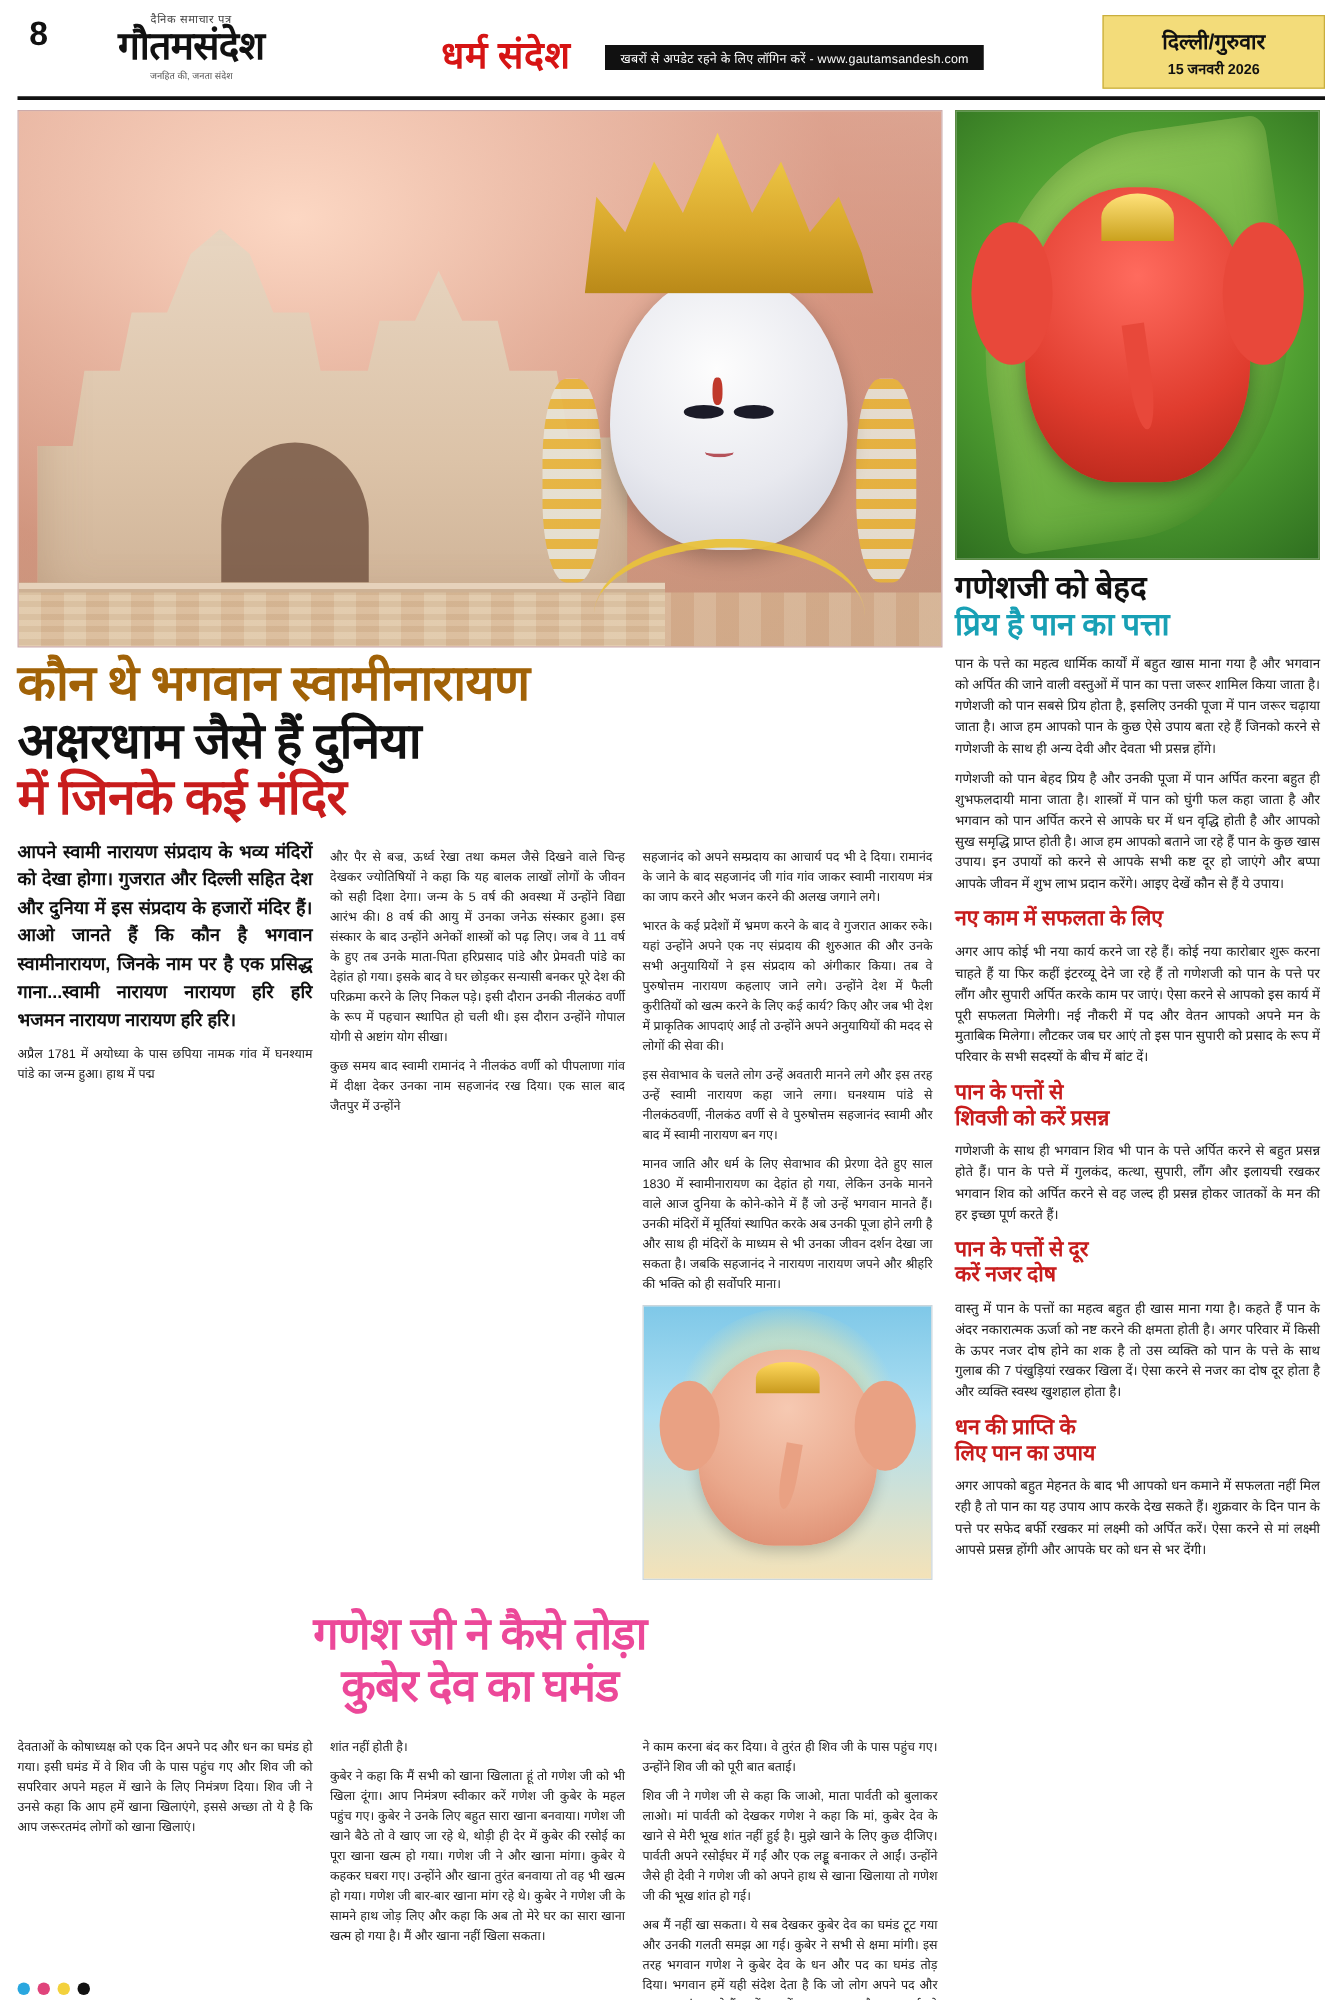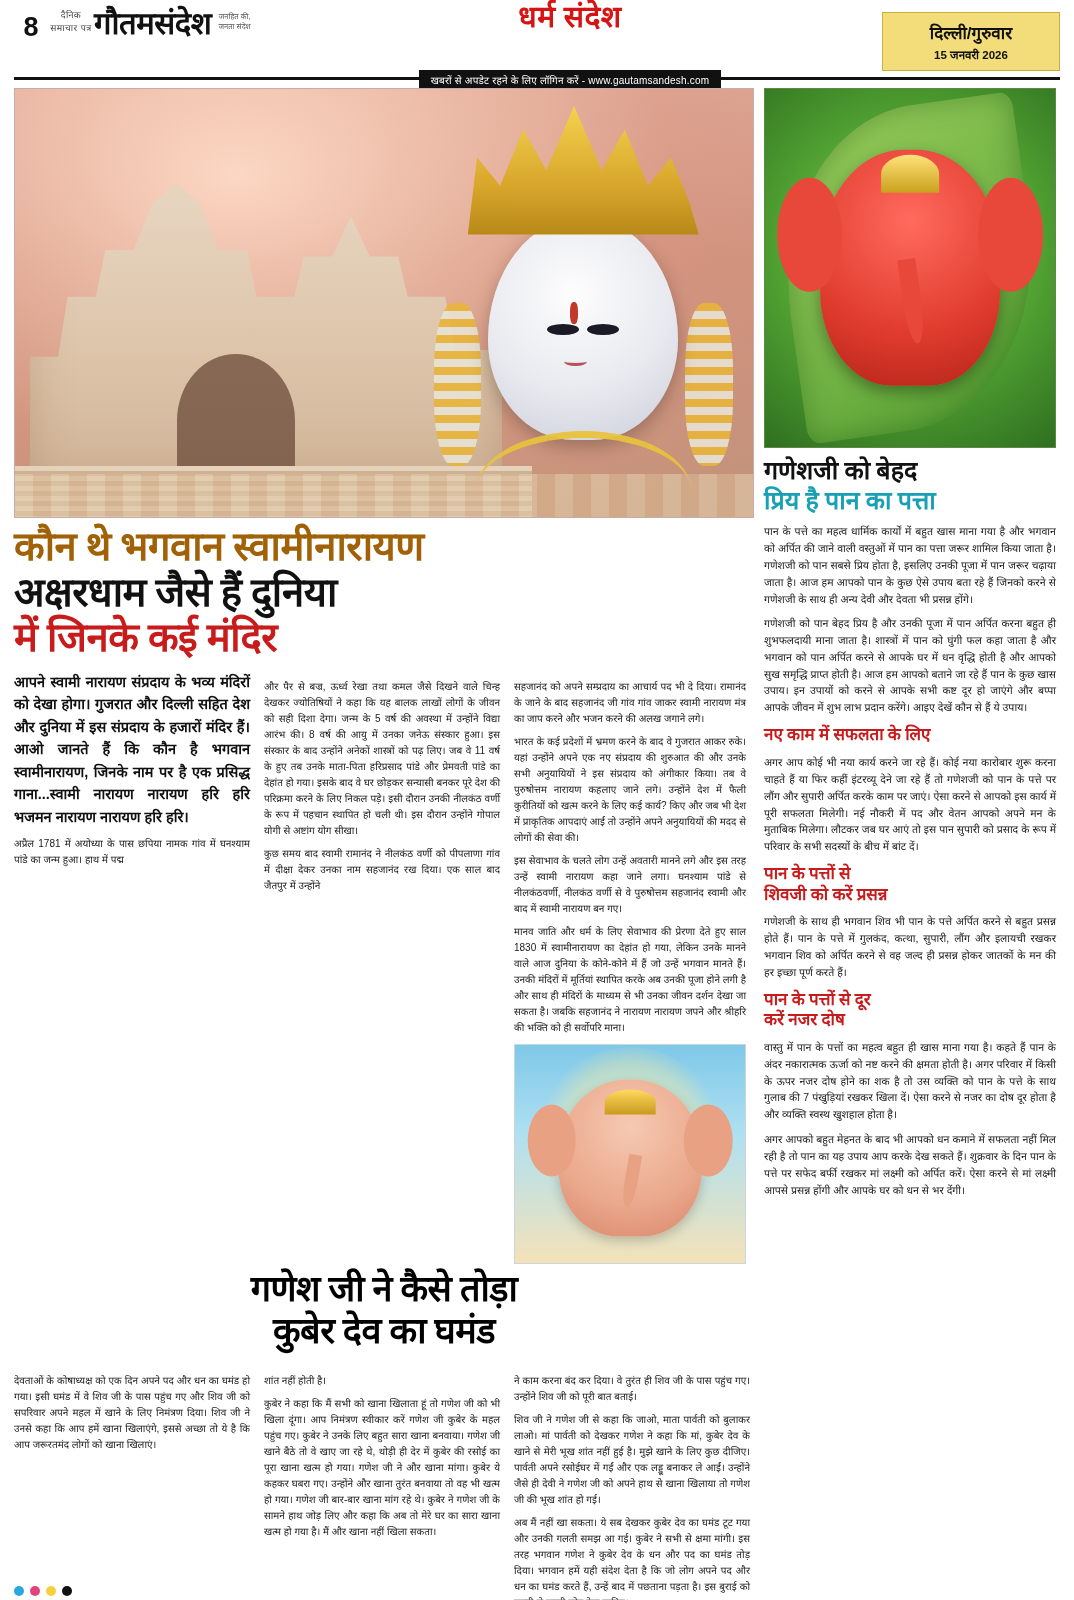--- a/index.html
+++ b/index.html
@@ -16,29 +16,29 @@
 
   
   .masthead {
     display:flex; align-items:stretch; height:72px;
     border-bottom:3px solid #111; position:relative;
   }
   .page-num {
     width:34px; display:flex; align-items:flex-start; justify-content:center;
     font-size:27px; font-weight:bold; padding-top:4px; color:#111;
   }
-  .logo-block { width:210px; display:flex; flex-direction:row; justify-content:center; }
+  .logo-block { width:210px; display:flex; flex-direction:column; }
   .logo-top { font-size:9px; text-align:center; color:#444; letter-spacing:.5px; }
   .logo-main {
     font-family:"Liberation Serif", serif;
     font-size:31px; font-weight:bold; text-align:center; line-height:1;
     color:#111; letter-spacing:-0.5px;
   }
   .logo-sub { font-size:7.5px; text-align:center; color:#555; margin-top:3px; }
-  .center-head { flex:1; display:flex; flex-direction:column; align-items:center; justify-content:center;gap:28px; }
+  .center-head { flex:1; display:flex; align-items:center; justify-content:center;gap:28px; }
   .center-title {
     color:#d61414; font-size:30px; font-weight:bold;
     font-family:"Liberation Serif", serif; letter-spacing:.5px;
   }
   .center-strip {
     margin-top:6px; background:#111; color:#fff; font-size:10px;
     padding:3px 12px; letter-spacing:.2px; white-space:nowrap;
   }
   .dateline {
     width:178px; background:#f3dc7a; border:1px solid #c9ae3e;
@@ -182,23 +182,23 @@
     background:linear-gradient(180deg,#ffd95e,#c99a1e); border-radius:50% 50% 0 0;
   }
   .ganesh-halo {
     position:absolute; left:50%; top:40%; transform:translate(-50%,-50%);
     width:78%; height:78%; border-radius:50%;
     background:radial-gradient(circle, rgba(255,255,200,.85) 0%, rgba(255,235,150,.35) 55%, rgba(255,255,255,0) 72%);
   }
 
   
   .headline2 {
-    margin-top:4px; text-align:center;
+    margin-top:22px; text-align:center;
     font-family:"Liberation Serif", serif;
-    color:#000000; font-weight:bold; font-size:36px; line-height:1.18;
+    color:#ec4899; font-weight:bold; font-size:36px; line-height:1.18;
     letter-spacing:-.5px;
   }
   .art2 { display:flex; gap:14px; margin-top:12px; }
   .art2 .col { width:236px; }
 
   
   .rail-img {
     width:100%; height:360px; position:relative; overflow:hidden;
     background:radial-gradient(circle at 50% 45%, #8fcf57 0%, #4f9f31 55%, #2f6f20 100%);
     border:1px solid #5a8a44;
@@ -401,20 +401,24 @@
       </div>
 
       <div class="sub-head">
         <div>पान के पत्तों से दूर</div>
         <div>करें नजर दोष</div>
       </div>
       <div class="rail-body">
         <p>वास्तु में पान के पत्तों का महत्व बहुत ही खास माना गया है। कहते हैं पान के अंदर नकारात्मक ऊर्जा को नष्ट करने की क्षमता होती है। अगर परिवार में किसी के ऊपर नजर दोष होने का शक है तो उस व्यक्ति को पान के पत्ते के साथ गुलाब की 7 पंखुड़ियां रखकर खिला दें। ऐसा करने से नजर का दोष दूर होता है और व्यक्ति स्वस्थ खुशहाल होता है।</p>
       </div>
 
+      <div class="sub-head">
+        <div>धन की प्राप्ति के</div>
+        <div>लिए पान का उपाय</div>
+      </div>
       <div class="rail-body">
         <p>अगर आपको बहुत मेहनत के बाद भी आपको धन कमाने में सफलता नहीं मिल रही है तो पान का यह उपाय आप करके देख सकते हैं। शुक्रवार के दिन पान के पत्ते पर सफेद बर्फी रखकर मां लक्ष्मी को अर्पित करें। ऐसा करने से मां लक्ष्मी आपसे प्रसन्न होंगी और आपके घर को धन से भर देंगी।</p>
       </div>
     </div>
 
   </div>
 
   <div class="bottom-dots">
     <span class="dot" style="background:#2aa7df"></span>
     <span class="dot" style="background:#e0447b"></span>

